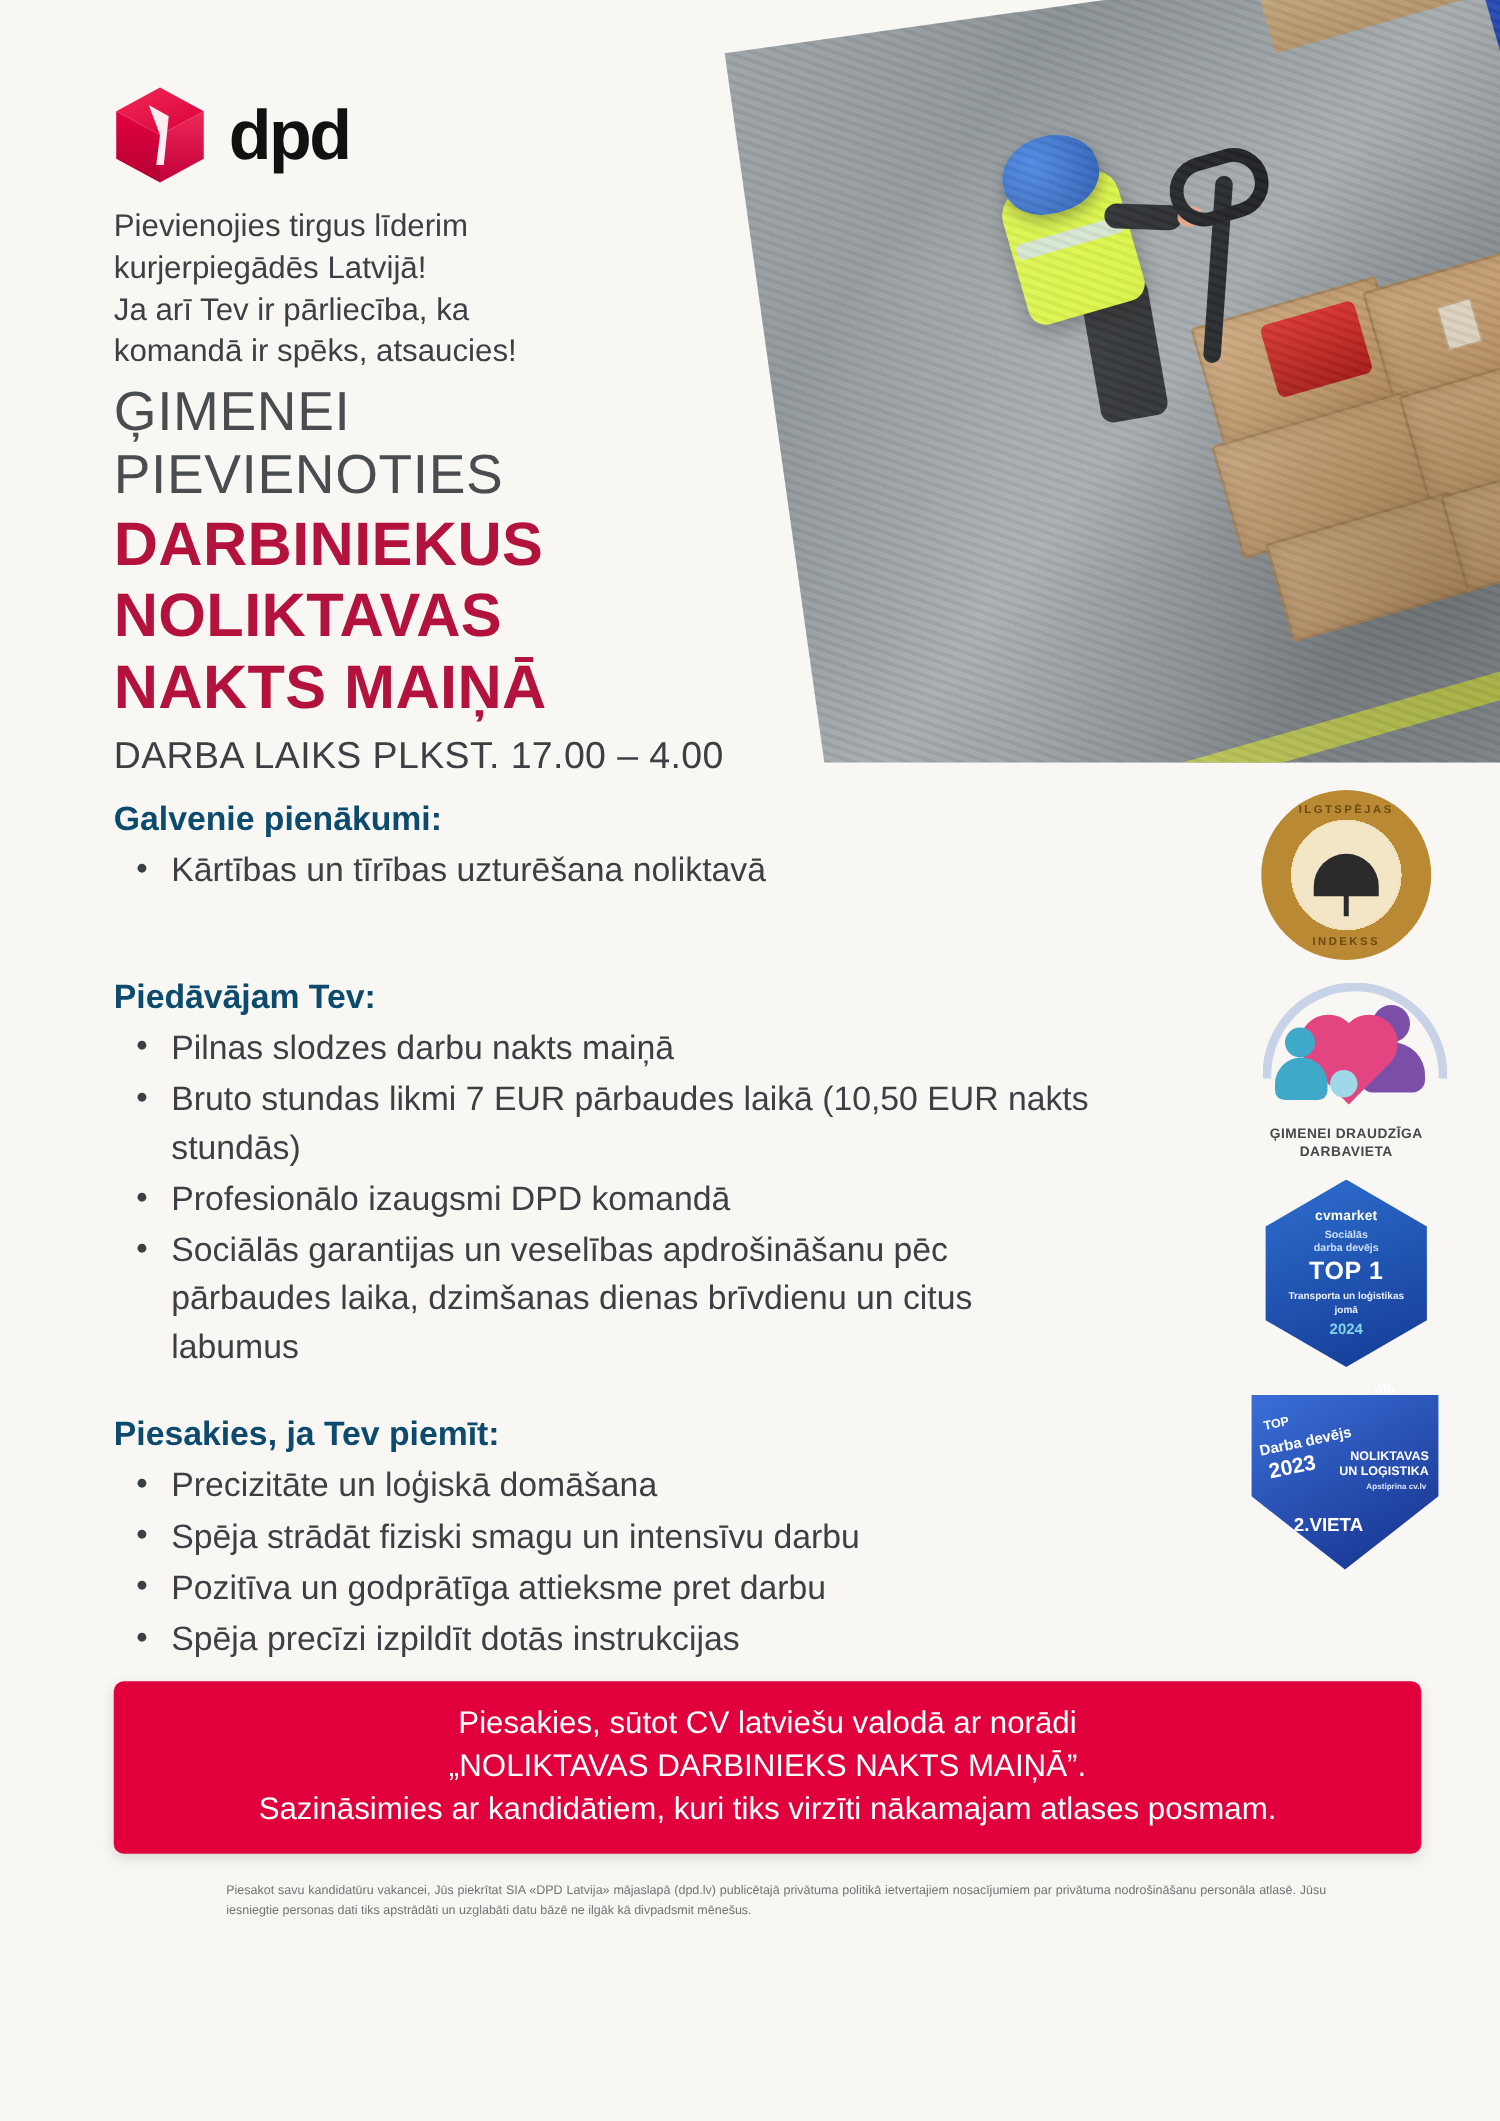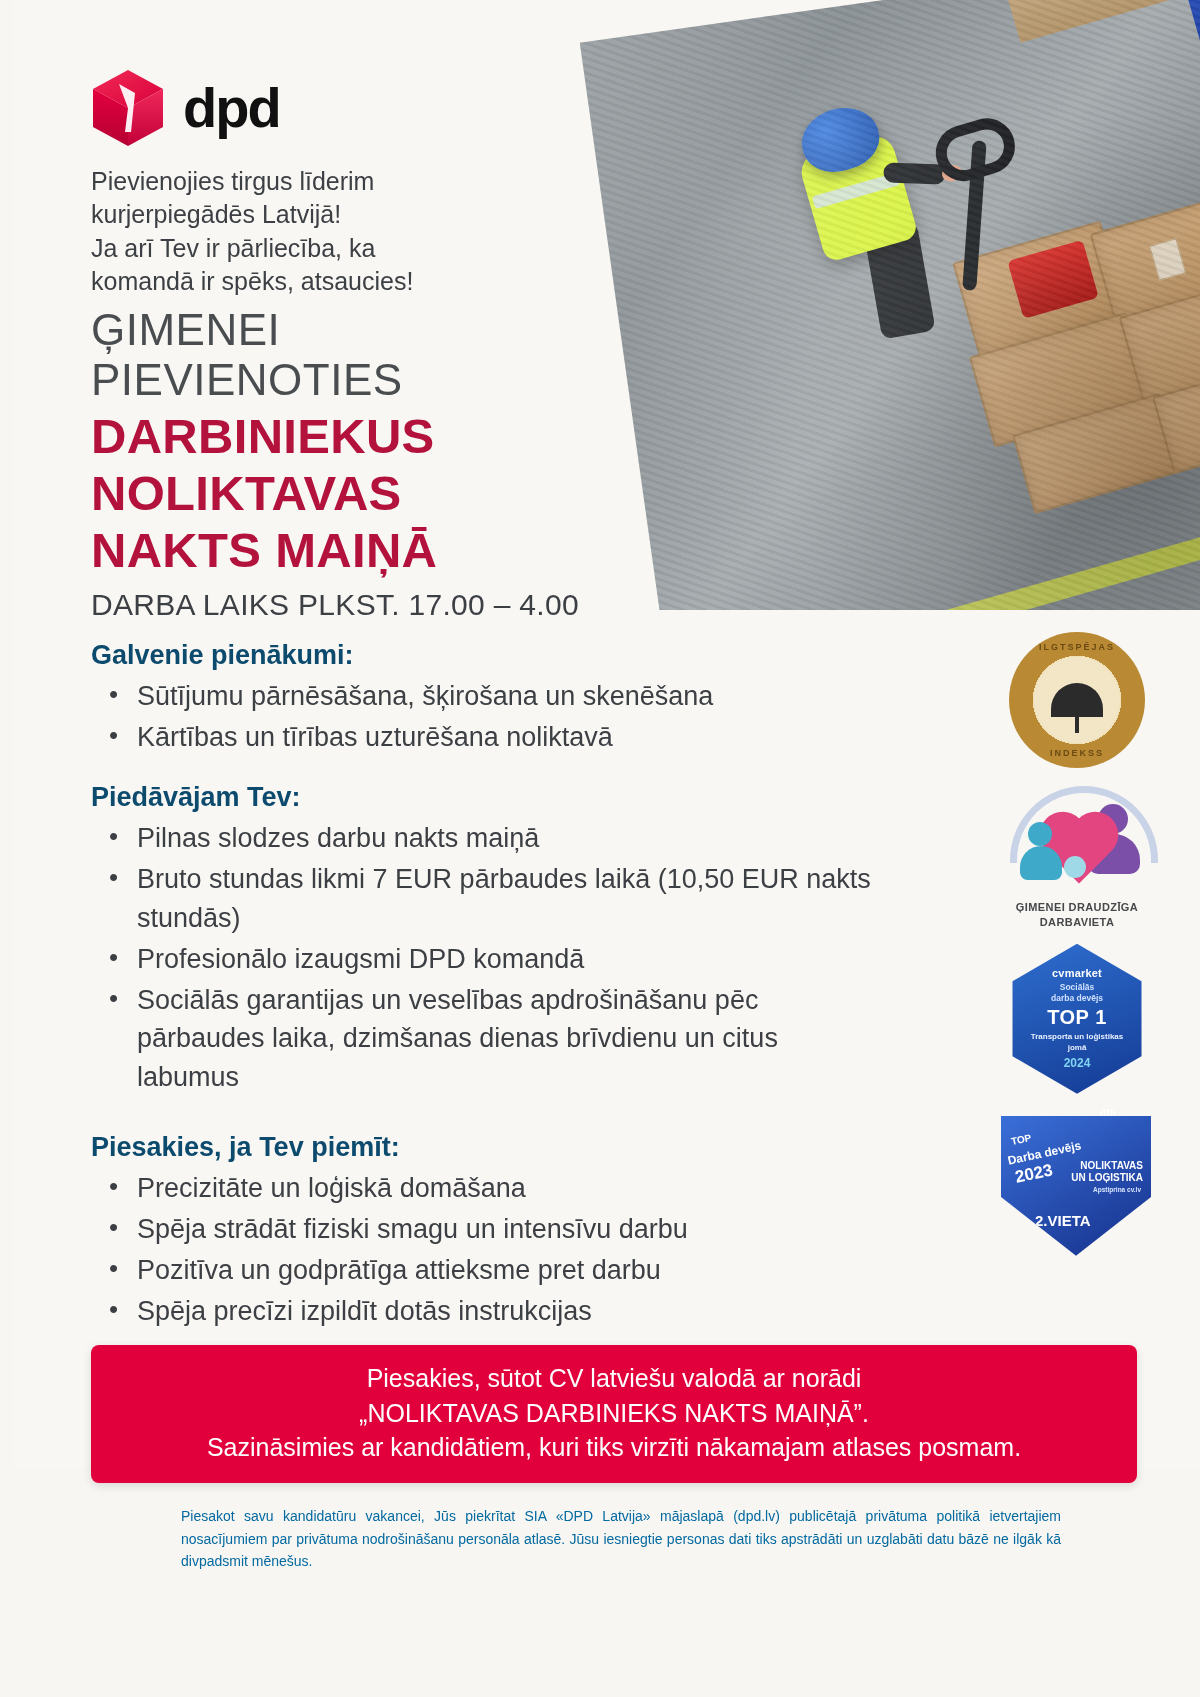--- a/index.html
+++ b/index.html
@@ -156,21 +156,21 @@
 
   
   .cta{position:absolute;left:78px;top:1345px;width:1046px;
     background:#e1003c;border-radius:8px;padding:16px 20px 18px 20px;
     box-sizing:border-box;text-align:center;color:#fff;
     box-shadow:0 3px 10px rgba(0,0,0,.12);}
   .cta p{margin:0;font-size:25px;line-height:1.38;font-weight:400;}
 
   
   .footer{position:absolute;left:168px;top:1505px;width:880px;
-    text-align:justify;font-size:14px;line-height:1.62;color:#0369a1;}
+    text-align:justify;font-size:10px;line-height:1.62;color:#737373;}
   .footer p{margin:0;}
 </style>
 </head>
 <body>
 
 <div class="poster">
 
   <div class="photo-wrap">
     <div class="photo">
       <div class="pale-pallet"></div>
@@ -243,21 +243,20 @@
     <div>DARBINIEKUS</div>
     <div>NOLIKTAVAS</div>
     <div>NAKTS MAIŅĀ</div>
   </div>
 
   <div class="worktime">DARBA LAIKS PLKST. 17.00 – 4.00</div>
 
   <div class="section" id="sec-duties">
     <div class="sec-title">Galvenie pienākumi:</div>
     <ul class="bullets">
-      <li>Sūtījumu pārnēsāšana, šķirošana un skenēšana</li>
       <li>Kārtības un tīrības uzturēšana noliktavā</li>
     </ul>
   </div>
 
   <div class="section" id="sec-offer">
     <div class="sec-title">Piedāvājam Tev:</div>
     <ul class="bullets">
       <li>Pilnas slodzes darbu nakts maiņā</li>
       <li>Bruto stundas likmi 7 EUR pārbaudes laikā (10,50 EUR nakts stundās)</li>
       <li>Profesionālo izaugsmi DPD komandā</li>

